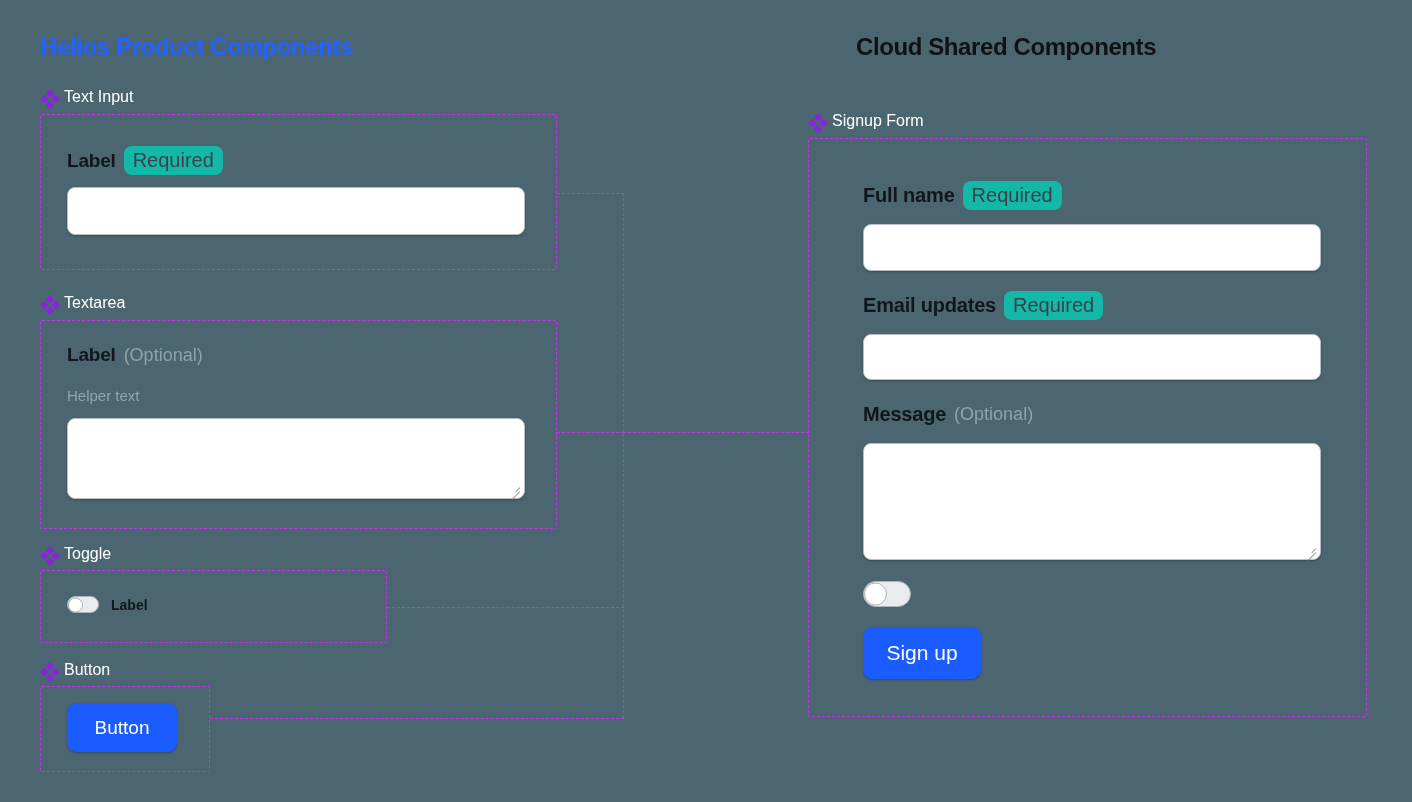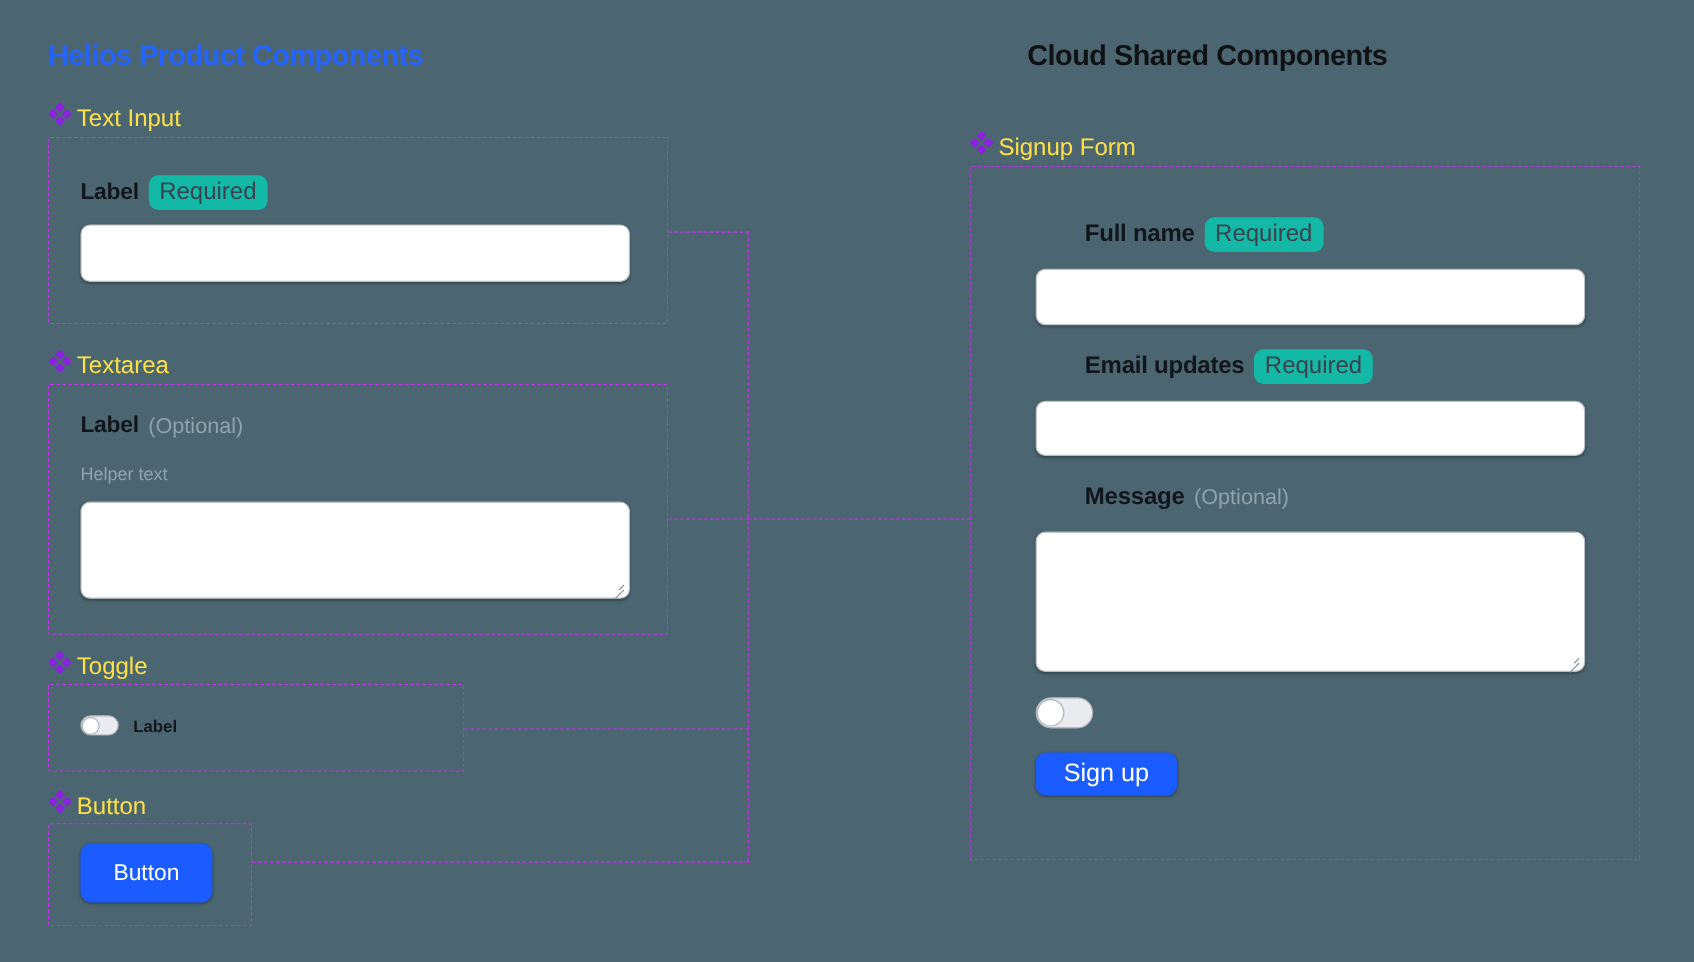--- a/index.html
+++ b/index.html
@@ -22,25 +22,25 @@
     font-weight: bold;
     letter-spacing: -0.4px;
   }
   #title-left  { left: 40px;  top: 33px; color: #2463ff; }
   #title-right { left: 808px; top: 33px; color: #0f1115; margin-left: 48px; }
 
   
   .sec-label {
     position: absolute;
     display: flex;
-    align-items: flex-start;
+    align-items: flex-end;
     gap: 7px;
-    font-size: 20px;
+    font-size: 16px;
     font-weight: 500;
-    color: #fde047;
+    color: #ffffff;
     white-space: nowrap;
   }
   .sec-label .diamond-icon {
     width: 14px; height: 14px;
     flex: 0 0 14px;
     transform: rotate(45deg);
     display: grid;
     grid-template-columns: 1fr 1fr;
     grid-template-rows: 1fr 1fr;
     gap: 1.6px;
@@ -69,21 +69,21 @@
     align-items: center;
     gap: 8px;
     white-space: nowrap;
   }
   .field-label .lbl {
     font-size: 19px;
     font-weight: bold;
     color: #11161c;
     letter-spacing: -0.2px;
   }
-  .field-label .lbl.big { font-size: 20px; margin-left: 41px; }
+  .field-label .lbl.big { font-size: 20px; }
   .badge {
     font-size: 20px;
     color: #3b424d;
     background: #14b8a6;
     border-radius: 8px;
     padding: 3px 9px 4px;
     line-height: 1.1;
     font-weight: normal;
   }
   .optional {
@@ -155,21 +155,21 @@
     justify-content: center;
     cursor: pointer;
     border: 1px solid transparent;
     box-shadow: 0 1px 2px rgba(0,0,0,0.3);
     font-family: "Liberation Sans", sans-serif;
   }
   .btn-primary { background: #1a5cff; color: #ffffff; border-color: #1a5cff; }
   .btn-secondary { background: #fbfbfc; color: #22272e; border-color: #b9bfc6; }
 
   #btn-demo   { left: 67px;  top: 703px; width: 110px; height: 49px; font-size: 19px; position: absolute; }
-  #btn-signup { left: 863px; top: 627px; width: 118px; height: 36px; font-size: 21px; position: absolute; }
+  #btn-signup { left: 863px; top: 627px; width: 118px; height: 52px; font-size: 21px; position: absolute; }
   #btn-cancel { left: 1006px; top: 626px; width: 113px; height: 54px; font-size: 21px; position: absolute; }
 
   .abs { position: absolute; }
 </style>
 </head>
 <body>
 
 <div class="canvas">
 
   <div class="col-title" id="title-left">Helios Product Components</div>

